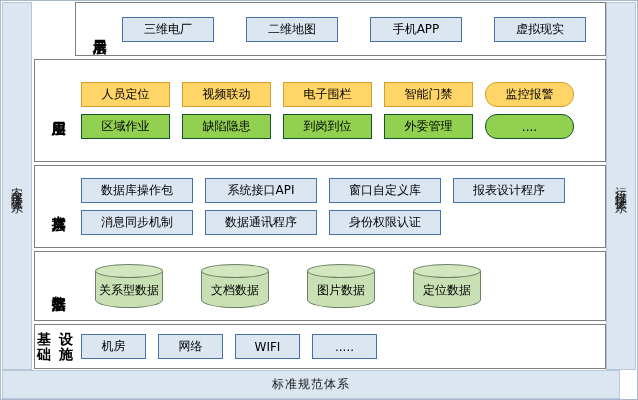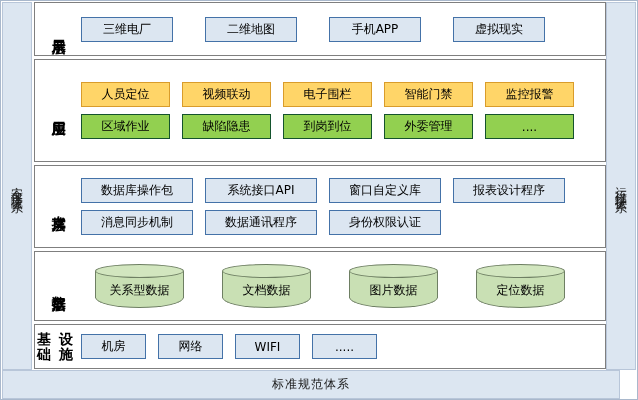--- a/index.html
+++ b/index.html
@@ -148,35 +148,35 @@
     background: #92d050;
     border: 1px solid #14532d;
   }
 
   
   #row-presentation .node { width: 92px; margin-right: 32px; }
   #row-presentation .node:last-child { margin-right: 0; }
 
   
   .row-app .node { width: 89px; margin-right: 12px; }
-  .row-app .node:last-child { margin-right: 0; }
+  .row-app .node:last-child { margin-right: 0; border-radius: 12px; }
 
   
   .row-support .node { width: 112px; margin-right: 12px; }
   .row-support .node:last-child { margin-right: 0; }
 
   
   #row-infra .node { width: 65px; margin-right: 12px; }
   #row-infra .node:last-child { margin-right: 0; }
 
   
   #row-data { gap: 0; }
   .cyl {
     position: relative;
-    width: 89px;
+    width: 68px;
     height: 44px;
     margin-right: 38px;
     flex: 0 0 auto;
   }
   .cyl:last-child { margin-right: 0; }
   .cyl .body {
     position: absolute;
     left: 0; right: 0;
     top: 7px;
     bottom: 0;
@@ -222,21 +222,21 @@
   <div id="right-band" class="side-band">
     <span class="vtext">运行维护体系</span>
   </div>
 
   <div id="bottom-band">
     <span>标准规范体系</span>
   </div>
 
   <div id="layers">
 
-    <div class="layer" id="layer-presentation" style="height:54px;">
+    <div class="layer" id="layer-presentation" style="height:54px;margin-left:41px;">
       <div class="layer-title">
         <span class="vtext-1">展示层</span>
       </div>
       <div class="layer-body">
         <div class="row" id="row-presentation">
           <div class="node blue">三维电厂</div>
           <div class="node blue">二维地图</div>
           <div class="node blue">手机APP</div>
           <div class="node blue">虚拟现实</div>
         </div>

